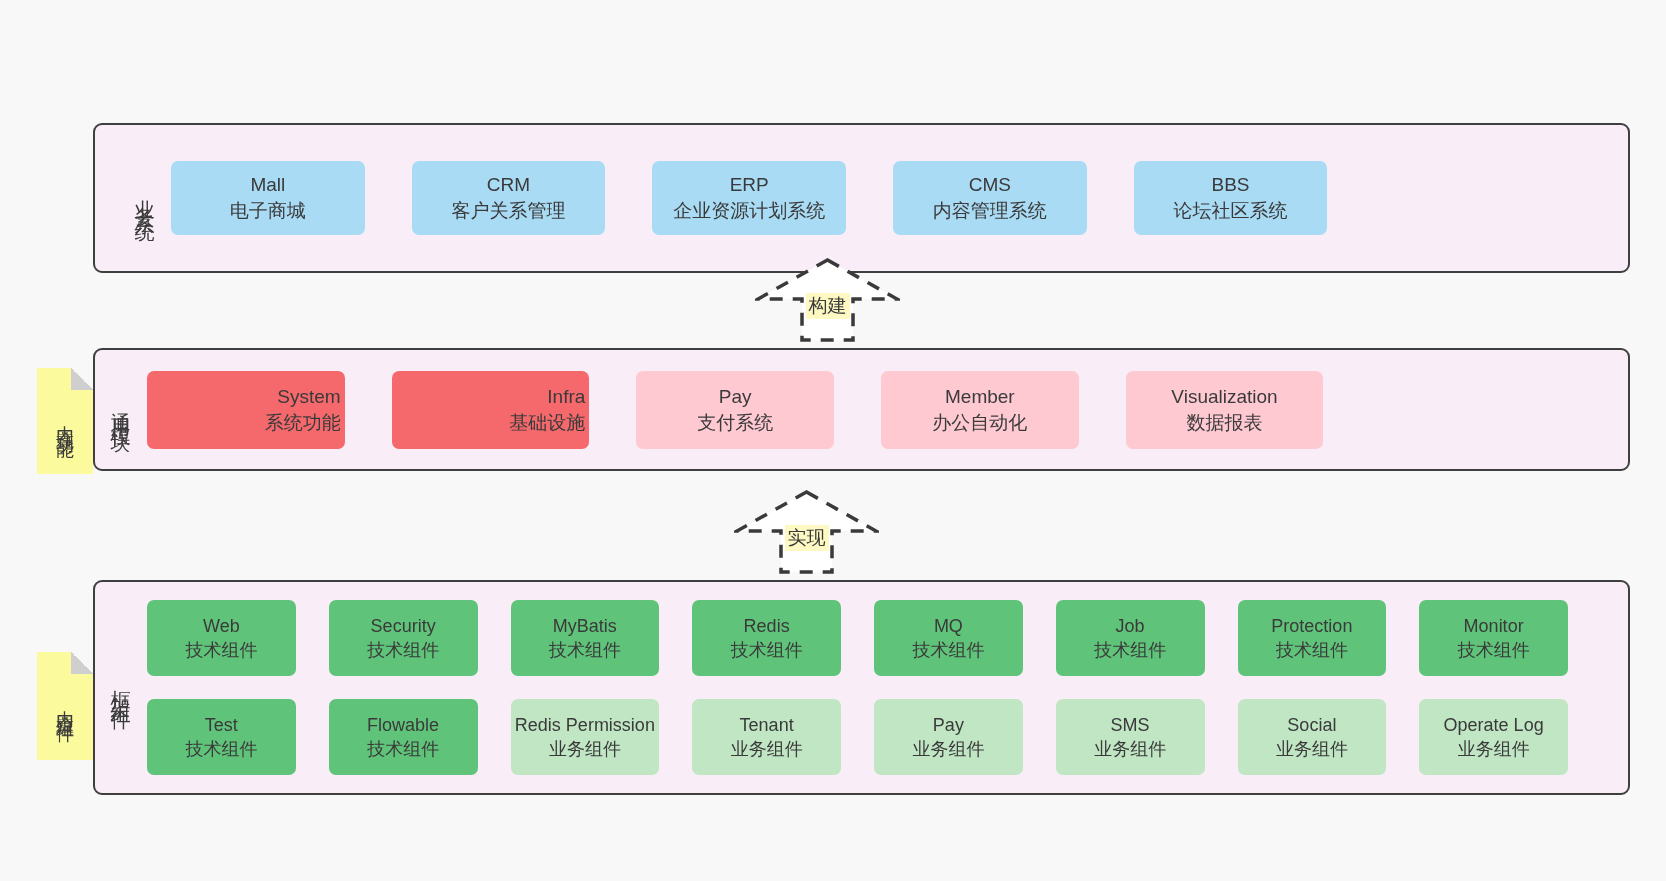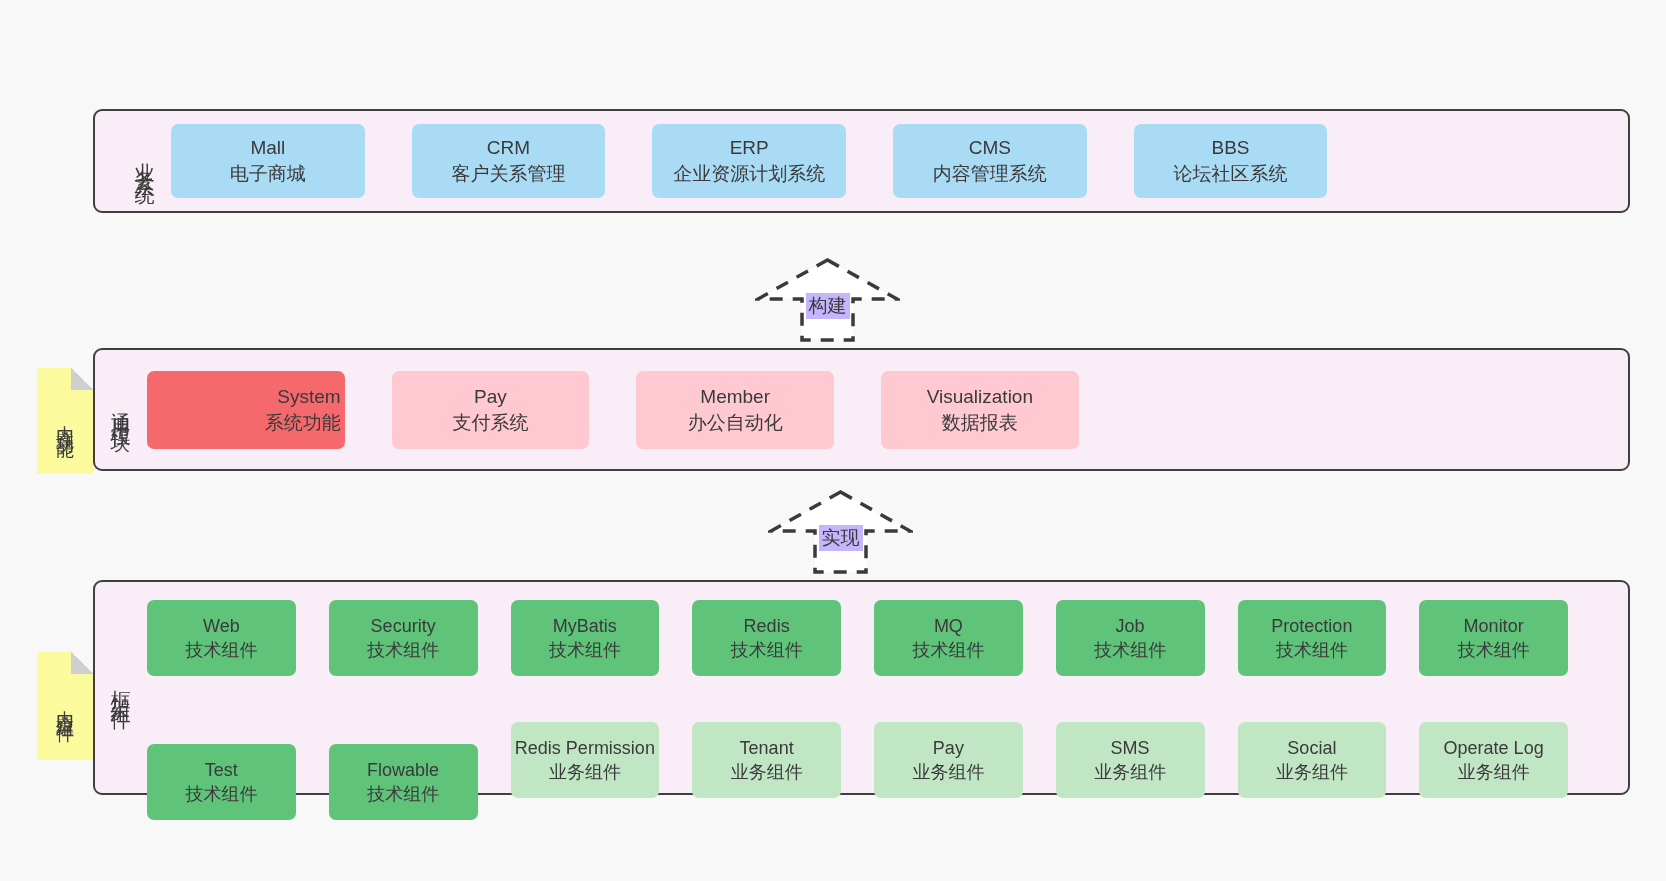--- a/index.html
+++ b/index.html
@@ -13,21 +13,21 @@
     width:1666px;height:881px;position:relative;overflow:hidden;
     background:var(--page-bg);color:var(--text);
     font-family:"Liberation Sans","DejaVu Sans",sans-serif;
   }
   .tier{
     position:absolute;left:93px;width:1537px;
     background:var(--container-bg);
     border:2px solid var(--container-border);border-radius:9px;
     display:flex;align-items:stretch;
   }
-  .tier1{top:109px;height:104px;padding-left:24px;}
+  .tier1{top:123px;height:150px;padding-left:24px;}
   .tier2{top:348px;height:123px;}
   .tier3{top:580px;height:215px;}
   .label-col{flex:none;width:52px;display:flex;align-items:center;justify-content:center;}
   .vtext{
     writing-mode:vertical-rl;text-orientation:upright;
     font-size:20px;letter-spacing:7px;line-height:1;color:var(--text);
   }
   .boxes{
     flex:1;display:grid;align-items:center;align-content:center;
     padding:0 60px 0 0;
@@ -37,41 +37,41 @@
   .box{
     border-radius:7px;height:74px;padding:2px 4px;
     display:flex;flex-direction:column;align-items:center;justify-content:center;
     text-align:center;font-size:19px;line-height:26px;color:#3a3a3a;
   }
   .tier2 .box{height:78px;}
   .tier3 .box{height:76px;font-size:18px;line-height:24px;}
   .box.blue{background:var(--blue);}
   .box.red{background:var(--red);align-items:flex-end;}
   .box.pink{background:var(--pink);}
-  .box.green{background:var(--green);margin-top:45px;}
+  .box.green{background:var(--green);}
   .box.lightgreen{background:var(--light-green);}
   .sticky{
     position:absolute;left:37px;width:56px;background:var(--sticky-yellow);
     display:flex;align-items:center;justify-content:center;
   }
   .sticky1{top:368px;height:106px;}
   .sticky2{top:652px;height:108px;}
   .sticky .vtext{font-size:18px;letter-spacing:5px;}
   .fold{
     position:absolute;top:0;right:0;width:22px;height:22px;
     background:linear-gradient(to bottom left,var(--page-bg) 50%,var(--fold-gray) 50%);
   }
   .arrow{position:absolute;width:145px;height:86px;}
   .arrow svg{display:block;width:100%;height:100%;}
   .arrow-label{
     position:absolute;top:36px;left:50%;transform:translateX(-50%);
-    background:#c4b5fd;font-size:19px;padding:0 3px;white-space:nowrap;color:#3a3a3a;
+    background:#fef9c3;font-size:19px;padding:0 3px;white-space:nowrap;color:#3a3a3a;
   }
   .arrow1{left:755px;top:257px;}
-  .arrow2{left:768px;top:489px;}
+  .arrow2{left:734px;top:489px;}
 </style>
 </head>
 <body>
 
 <div class="tier tier1">
   <div class="label-col">
     <span class="vtext">业务系统</span>
   </div>
   <div class="boxes">
     <div class="box blue">
@@ -110,20 +110,24 @@
 </div>
 <div class="tier tier2">
   <div class="label-col">
     <span class="vtext">通用模块</span>
   </div>
   <div class="boxes">
     <div class="box red">
       <span>System</span>
       <span>系统功能</span>
     </div>
+    <div class="box red">
+      <span>Infra</span>
+      <span>基础设施</span>
+    </div>
     <div class="box pink">
       <span>Pay</span>
       <span>支付系统</span>
     </div>
     <div class="box pink">
       <span>Member</span>
       <span>办公自动化</span>
     </div>
     <div class="box pink">
       <span>Visualization</span>

